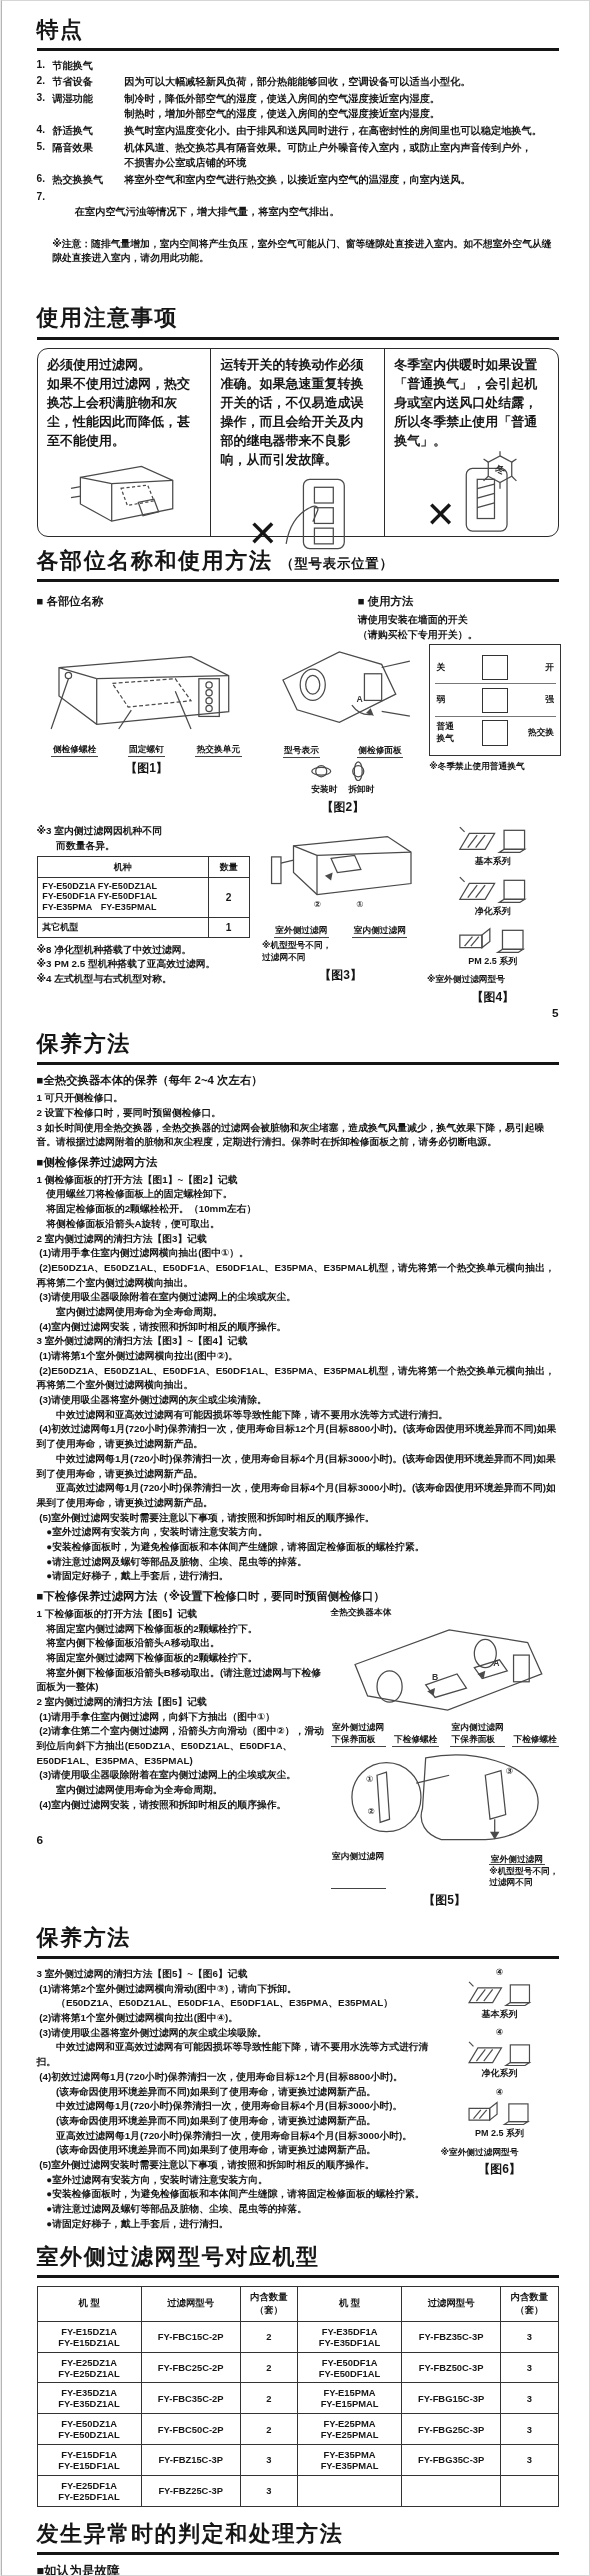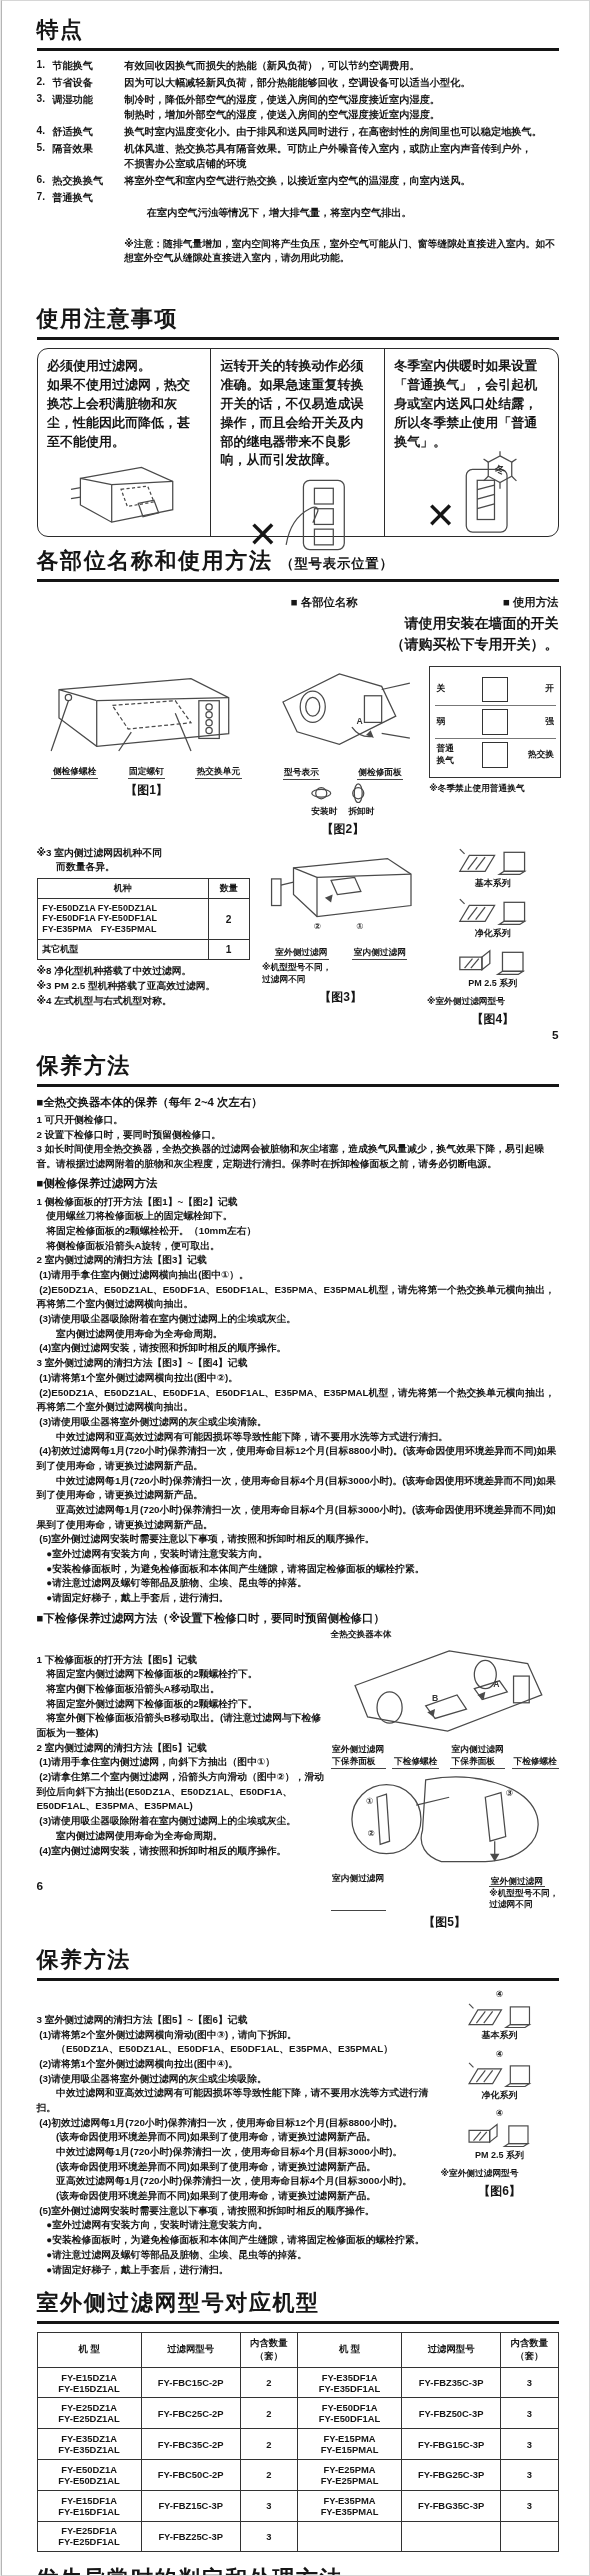--- a/index.html
+++ b/index.html
@@ -23,21 +23,21 @@
   .feat-note{margin-top:1.6px;font-size:9.8px;font-weight:600;line-height:1.45;}
   
   .prec-box{border:1.6px solid #2b2b2b;border-radius:11px;display:flex;margin-top:3.1px;}
   .prec-col{flex:1;padding:7.9px 7.9px 6.3px 9.4px;display:flex;flex-direction:column;}
   .prec-col + .prec-col{border-left:1.6px solid #2b2b2b;align-items:center;}
   .prec-text{font-size:13px;font-weight:700;line-height:1.45;white-space:pre-wrap;}
   .prec-art{flex:1;display:flex;align-items:flex-end;justify-content:center;gap:4.7px;padding-top:6.3px;position:relative;}
   .xmark{font-weight:900;}
   
   .cols{display:flex;gap:7.9px;}
-  .parts-head-row{display:flex;margin-bottom:11px;text-align:right;}
+  .parts-head-row{display:flex;margin-bottom:2px;}
   .parts-left{flex:1.6;}
   .parts-right{flex:1;}
   .figblock{text-align:center;}
   .lbl-row{display:flex;justify-content:space-around;margin-top:7px;}
   .lbl{font-size:8.7px;font-weight:700;border-bottom:0.8px solid #444;padding:0 1.6px;}
   .switch-panel{border:1.6px solid #333;width:132px;padding:6.3px 4.7px;box-sizing:border-box;margin:0 auto;}
   .sw-row{display:flex;align-items:center;justify-content:space-between;padding:3.1px 1.6px;}
   .sw-row + .sw-row{border-top:0.8px solid #777;}
   .sw-lab{font-size:8.7px;font-weight:700;white-space:pre-line;width:35px;}
   .sw-lab.r{text-align:right;}
@@ -45,21 +45,21 @@
   .mtable{border-collapse:collapse;margin-top:3.1px;}
   .mtable th,.mtable td{border:1.3px solid #333;font-size:9px;font-weight:700;padding:3.1px 4.7px;white-space:pre-line;}
   .mtable th{text-align:center;}
   .mtable td.qty{text-align:center;font-size:10.2px;}
   .series-item{text-align:center;margin-bottom:6.3px;}
   .series-name{font-size:9px;font-weight:700;margin-top:0.8px;}
   .pageno{font-size:11.8px;font-weight:700;}
   .pageno.right{text-align:right;}
   
   .maint-split{display:flex;gap:6.3px;align-items:flex-start;}
-  .maint-split .left{flex:1;margin-top:24px;}
+  .maint-split .left{flex:1;}
   .fig5-block{width:228px;flex:none;}
   .fig5-lbls{display:flex;justify-content:space-between;gap:3.1px;margin-top:1.6px;}
   
   .ftable{border-collapse:collapse;width:100%;margin-top:3.1px;}
   .ftable th,.ftable td{border:1.3px solid #333;font-size:9.4px;font-weight:700;padding:3.9px 3.1px;text-align:center;white-space:pre-line;}
   .ftable td.model{text-align:center;}
   svg{display:block;}
   .art-stroke{stroke:#4a4a4a;fill:none;stroke-width:1.6;}
 </style>
 </head>
@@ -67,21 +67,20 @@
 
 <div class="page">
 
   <div class="sec" style="margin-top:0;">
     <div class="sec-title">特点</div>
     <div class="sec-rule"></div>
 
     <div class="feat-row">
       <span class="feat-no">1.</span>
       <span class="feat-name">节能换气</span>
-      <span class="feat-desc">有效回收因换气而损失的热能（新风负荷），可以节约空调费用。</span>
     </div>
     <div class="feat-row">
       <span class="feat-no">2.</span>
       <span class="feat-name">节省设备</span>
       <span class="feat-desc">因为可以大幅减轻新风负荷，部分热能能够回收，空调设备可以适当小型化。</span>
     </div>
     <div class="feat-row">
       <span class="feat-no">3.</span>
       <span class="feat-name">调湿功能</span>
       <span class="feat-desc">制冷时，降低外部空气的湿度，使送入房间的空气湿度接近室内湿度。
@@ -98,21 +97,20 @@
       <span class="feat-desc">机体风道、热交换芯具有隔音效果。可防止户外噪音传入室内，或防止室内声音传到户外，
 不损害办公室或店铺的环境</span>
     </div>
     <div class="feat-row">
       <span class="feat-no">6.</span>
       <span class="feat-name">热交换换气</span>
       <span class="feat-desc">将室外空气和室内空气进行热交换，以接近室内空气的温湿度，向室内送风。</span>
     </div>
     <div class="feat-row">
       <span class="feat-no">7.</span>
-      <span class="feat-name">普通换气</span>
       <span class="feat-desc">
         <span>在室内空气污浊等情况下，增大排气量，将室内空气排出。</span>
         <span class="feat-note" style="display:block;">※注意：随排气量增加，室内空间将产生负压，室外空气可能从门、窗等缝隙处直接进入室内。如不想室外空气从缝隙处直接进入室内，请勿用此功能。</span>
       </span>
     </div>
   </div>
 
   <div class="sec">
     <div class="sec-title">使用注意事项</div>
     <div class="sec-rule"></div>
@@ -179,21 +177,21 @@
     <div class="sec-title">
       <span>各部位名称和使用方法</span>
       <span class="suffix">（型号表示位置）</span>
     </div>
     <div class="sec-rule"></div>
 
     <div class="parts-head-row">
       <div class="parts-left subhead">■ 各部位名称</div>
       <div class="parts-right">
         <div class="subhead">■ 使用方法</div>
-        <div class="t" style="font-size:14px;">请使用安装在墙面的开关
+        <div class="t" style="font-size:10px;">请使用安装在墙面的开关
 （请购买松下专用开关）。</div>
       </div>
     </div>
 
     <div class="cols">
 
       <div class="figblock" style="width:230px;">
         <svg width="220" height="93" viewBox="0 0 280 118">
           <polygon class="art-stroke" points="28,30 196,16 244,40 244,86 76,102 28,66"></polygon>
           <line class="art-stroke" x1="76" y1="102" x2="76" y2="44"></line>

